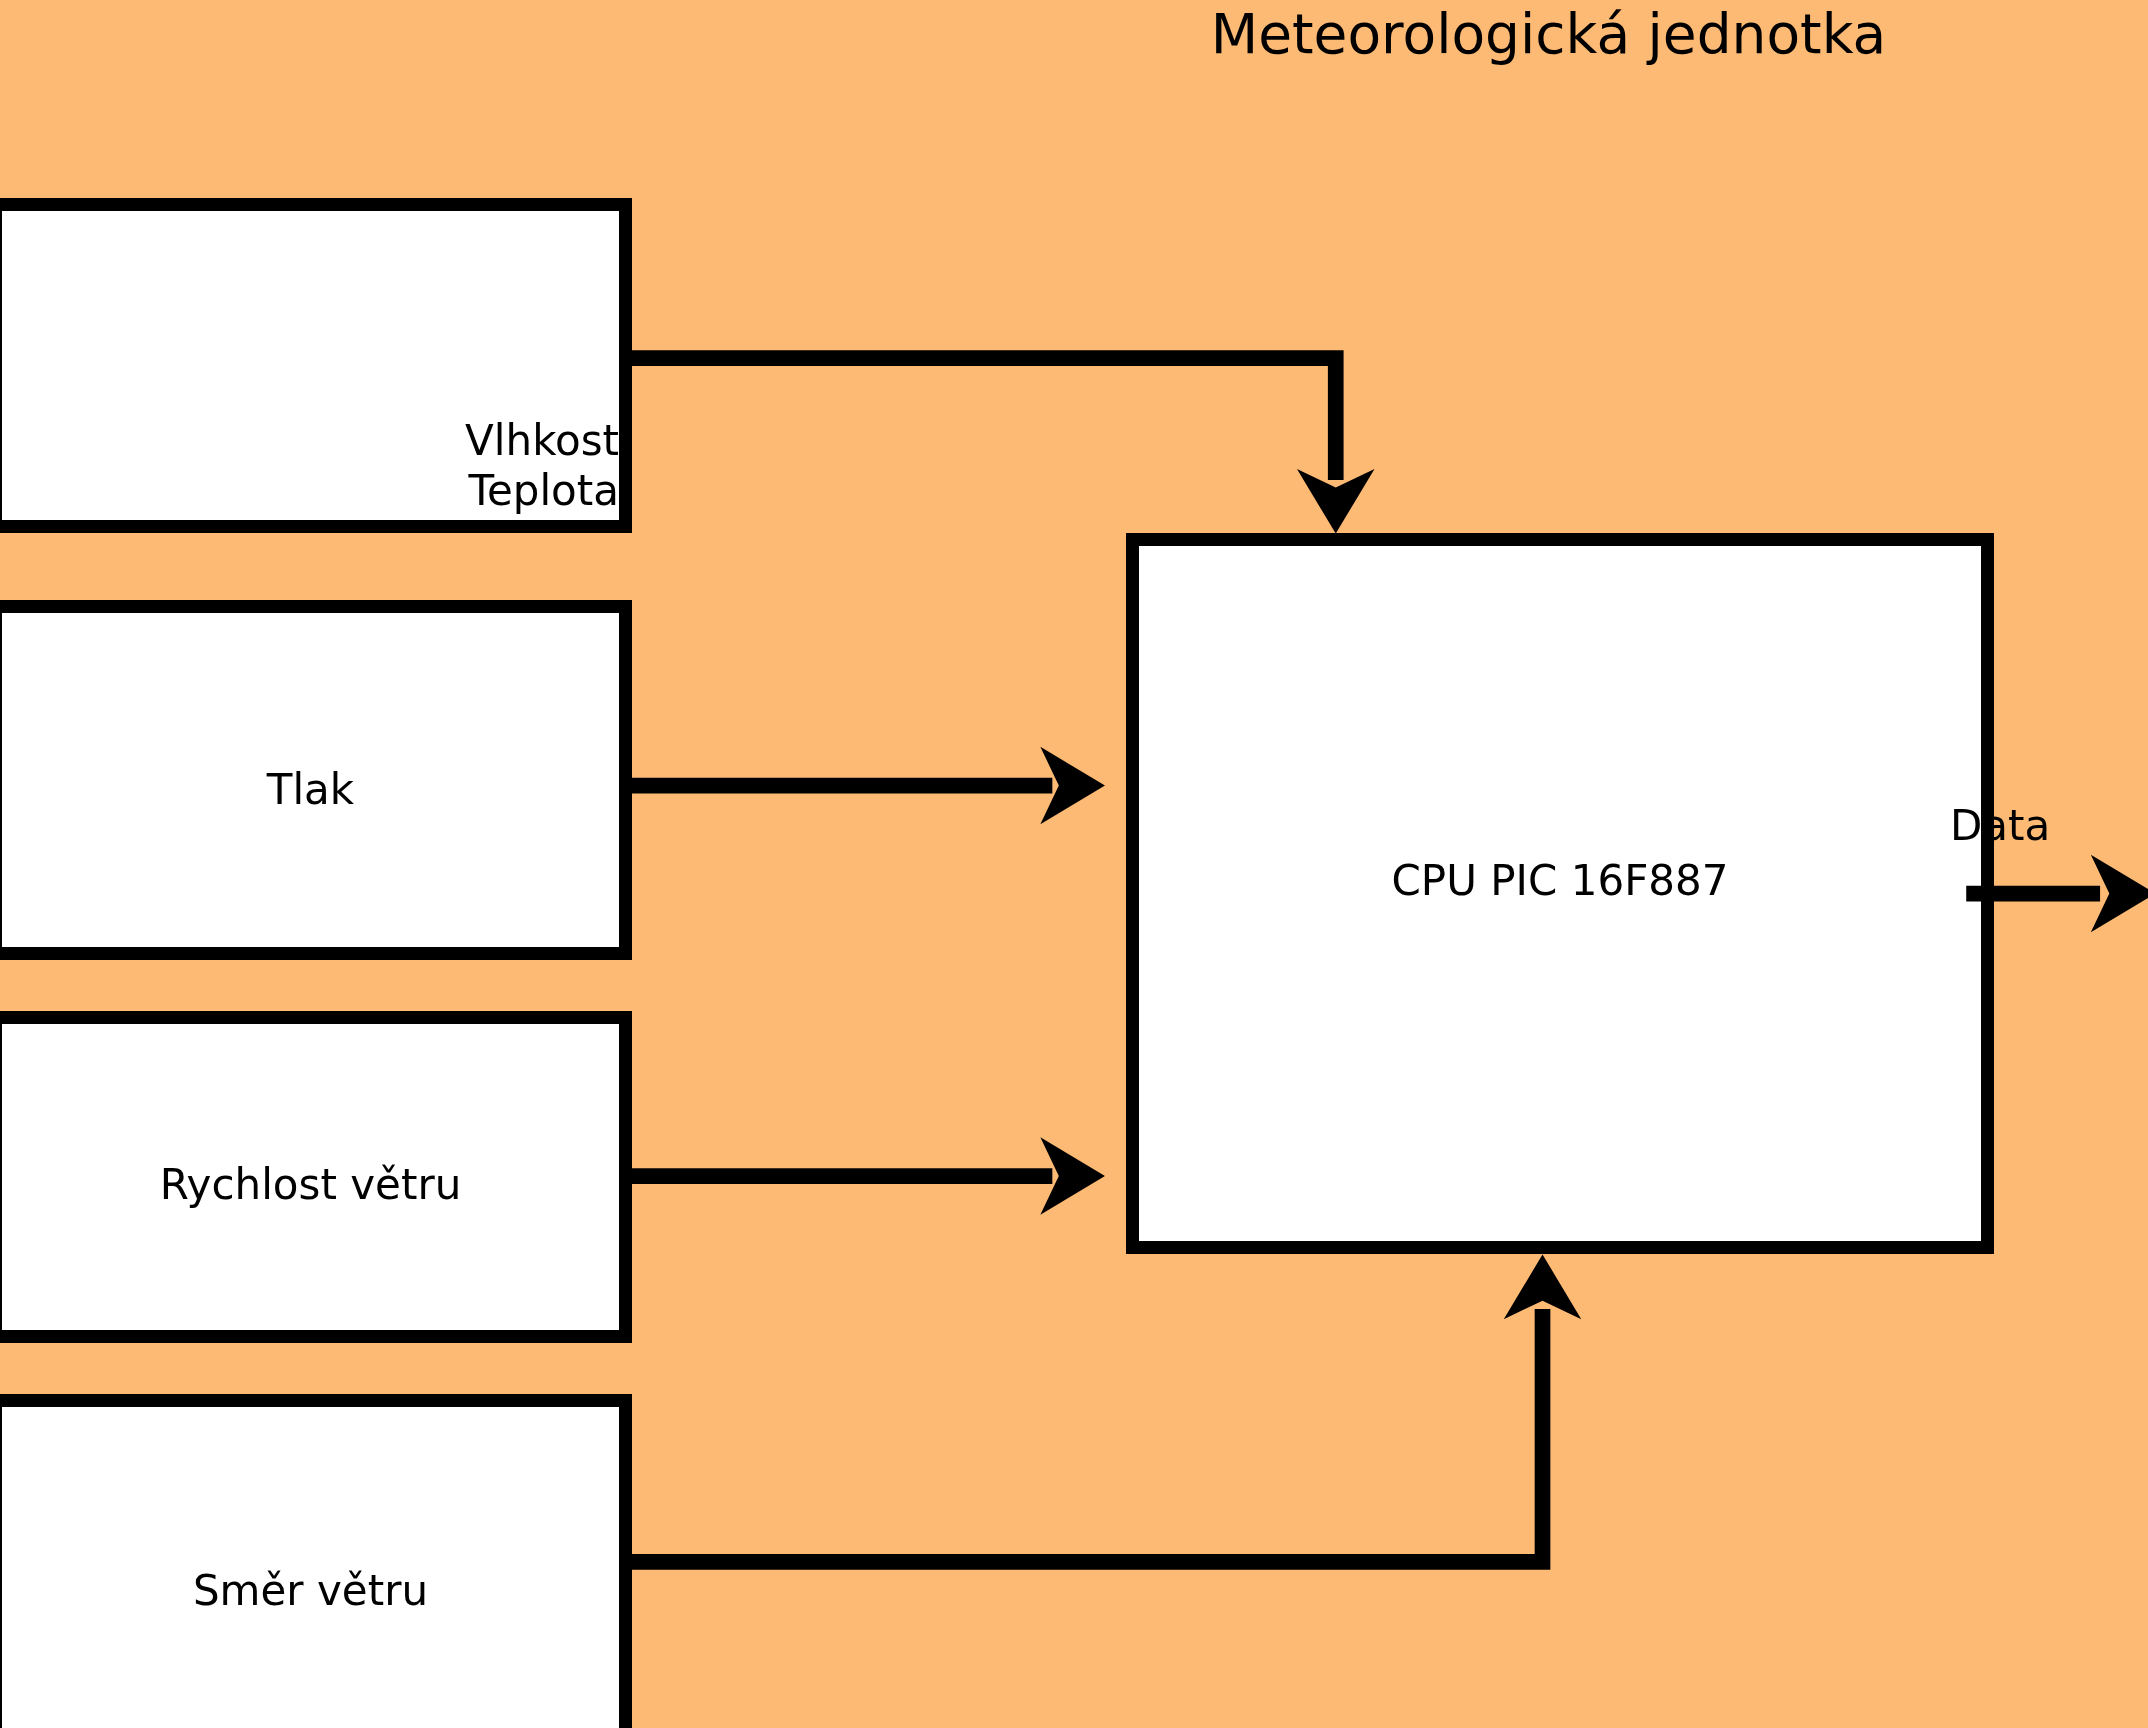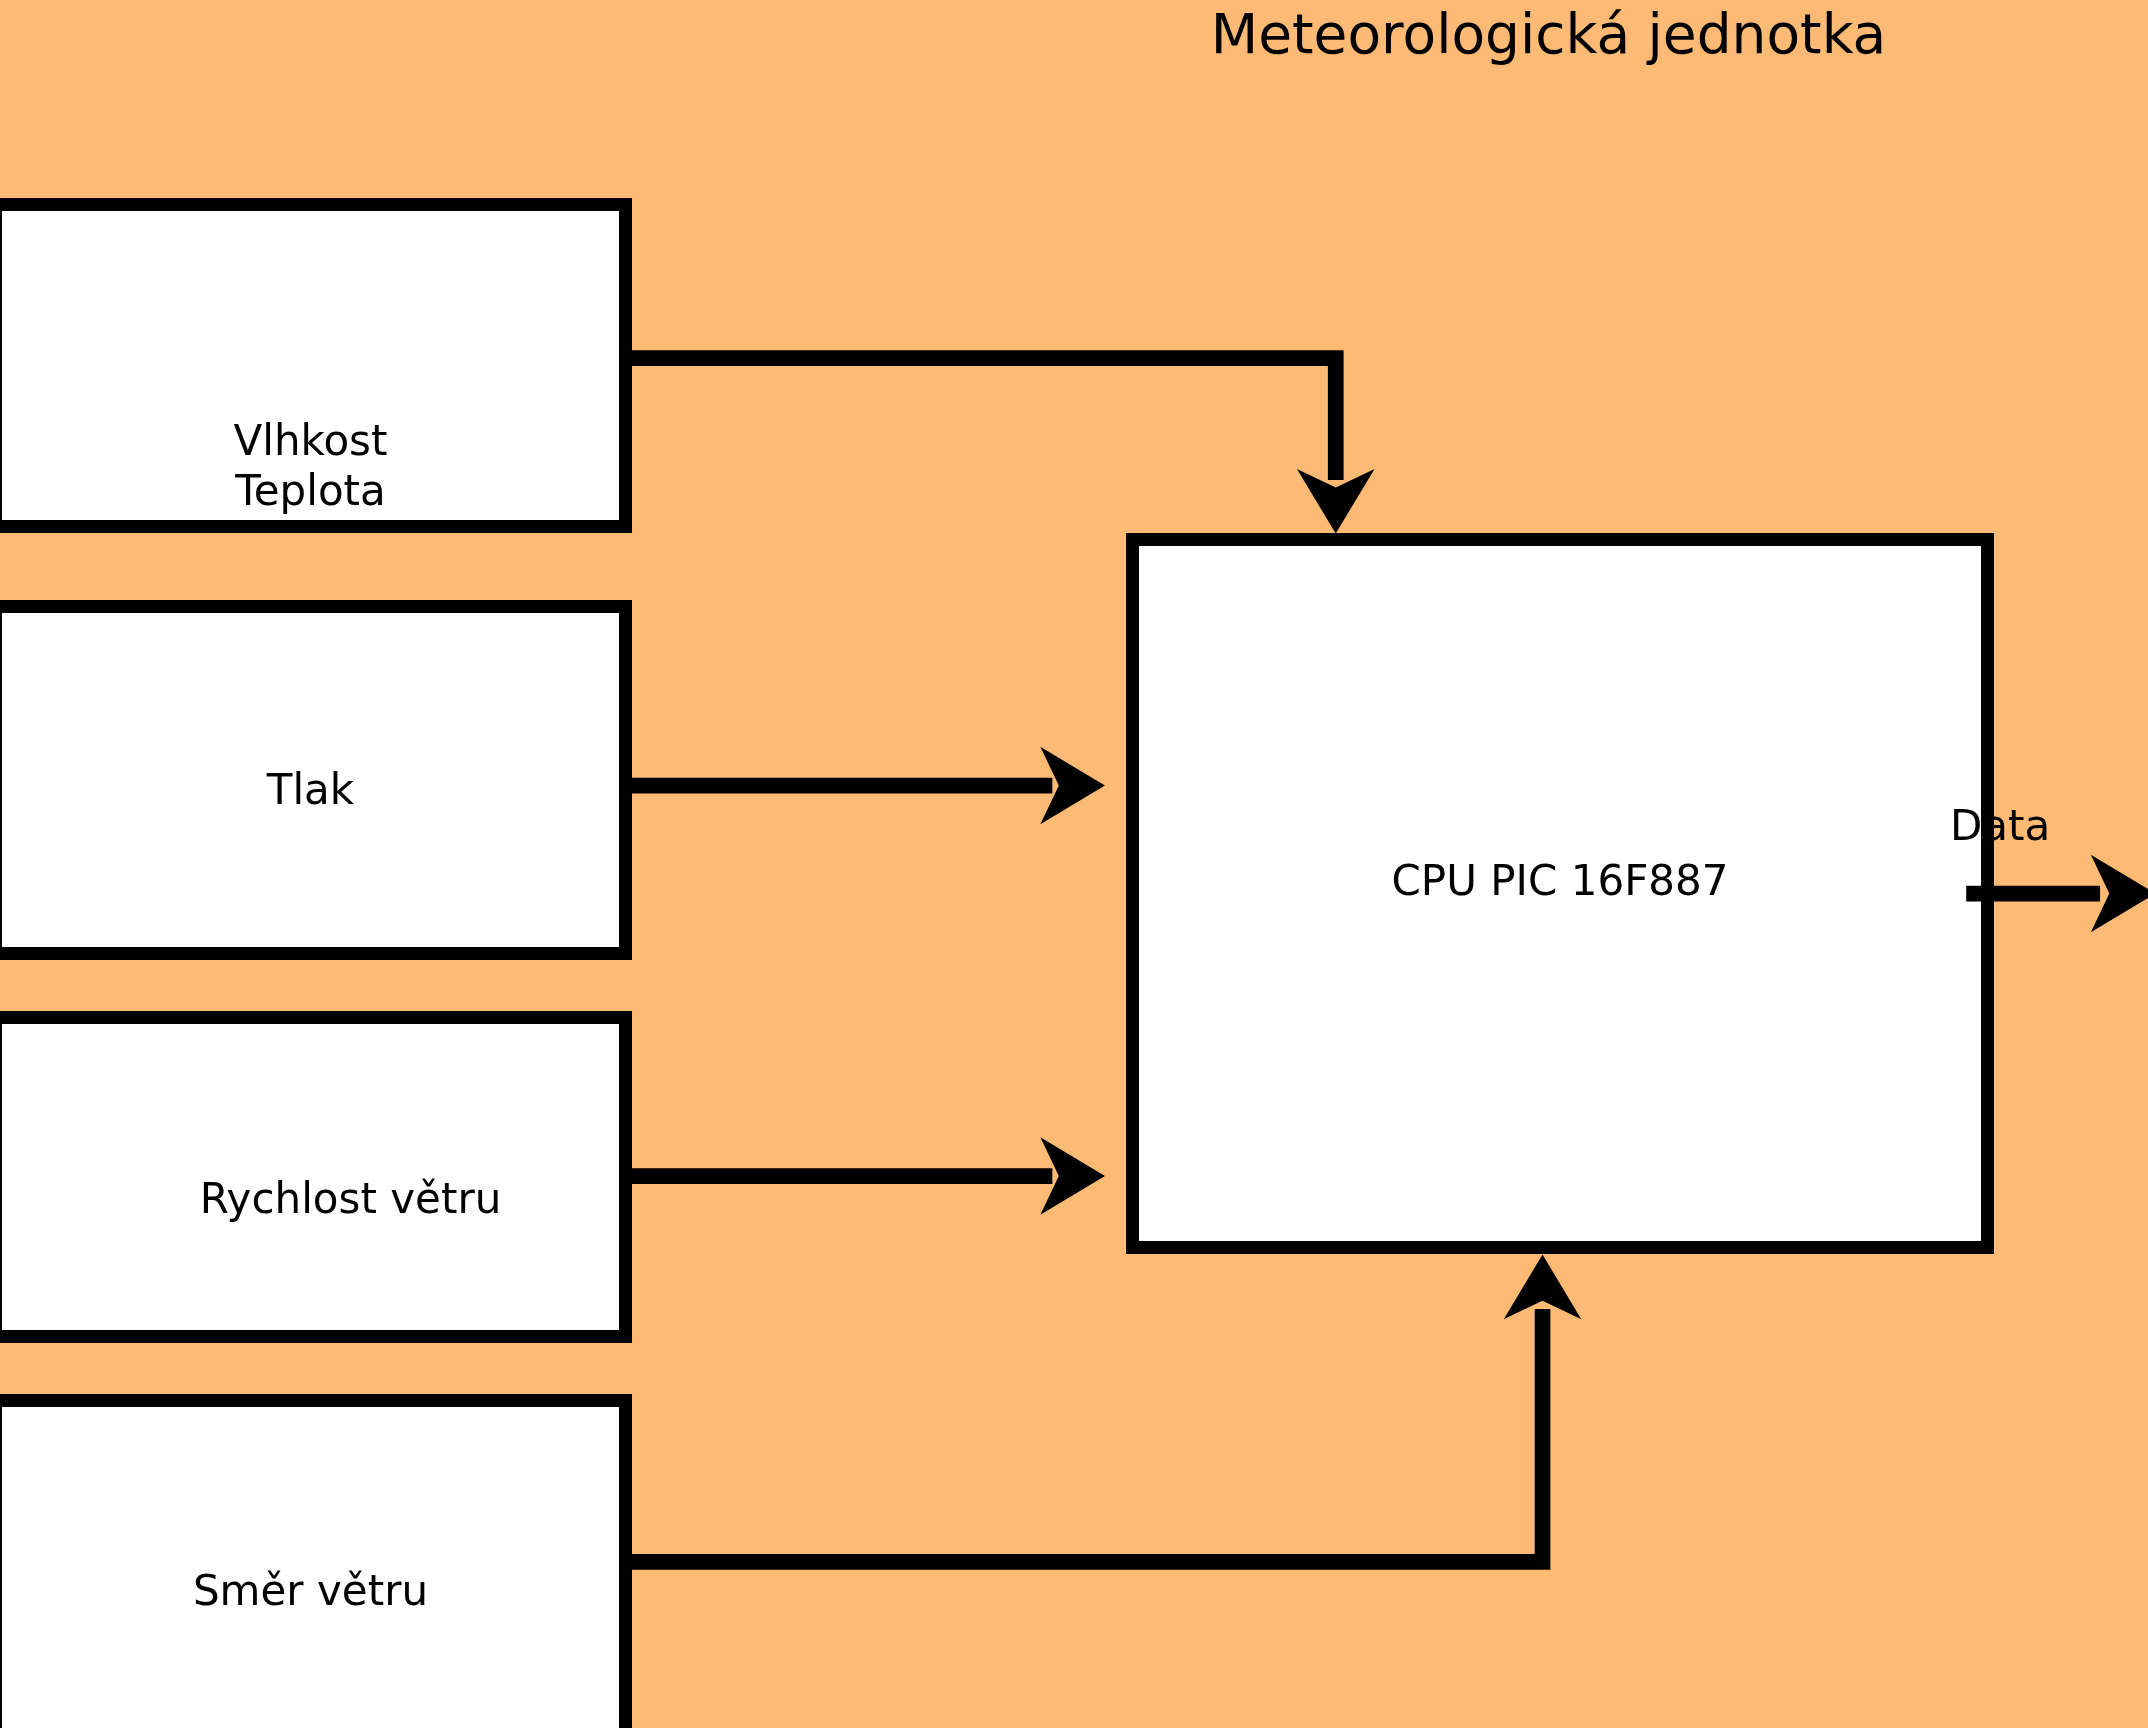--- a/index.html
+++ b/index.html
@@ -41,23 +41,23 @@
     line-height: 1.18;
     color: #000000;
     white-space: pre-line;
   }
   
   #box-humidity-temp { left: -11px; top: 198px; width: 643px; height: 335px; }
   #box-pressure      { left: -11px; top: 600px; width: 643px; height: 360px; }
   #box-wind-speed    { left: -11px; top: 1011px; width: 643px; height: 332px; }
   #box-wind-dir      { left: -11px; top: 1394px; width: 643px; height: 360px; }
 
-  #label-humidity-temp { top: 205px; }
+  #label-humidity-temp { top: 205px; text-align: right; }
   #label-pressure      { top: 152px; }
-  #label-wind-speed    { top: 150px; padding-left: 40px; }
+  #label-wind-speed    { top: 136px; }
   #label-wind-dir      { top: 146px; margin-top: 13px; }
 
   
   #box-cpu { left: 1105px; top: 533px; width: 868px; height: 721px; margin-left: 21px; }
   #label-cpu { top: 310px; font-size: 42px; }
 
   
   #connectors {
     position: absolute;
     left: 0; top: 0;

